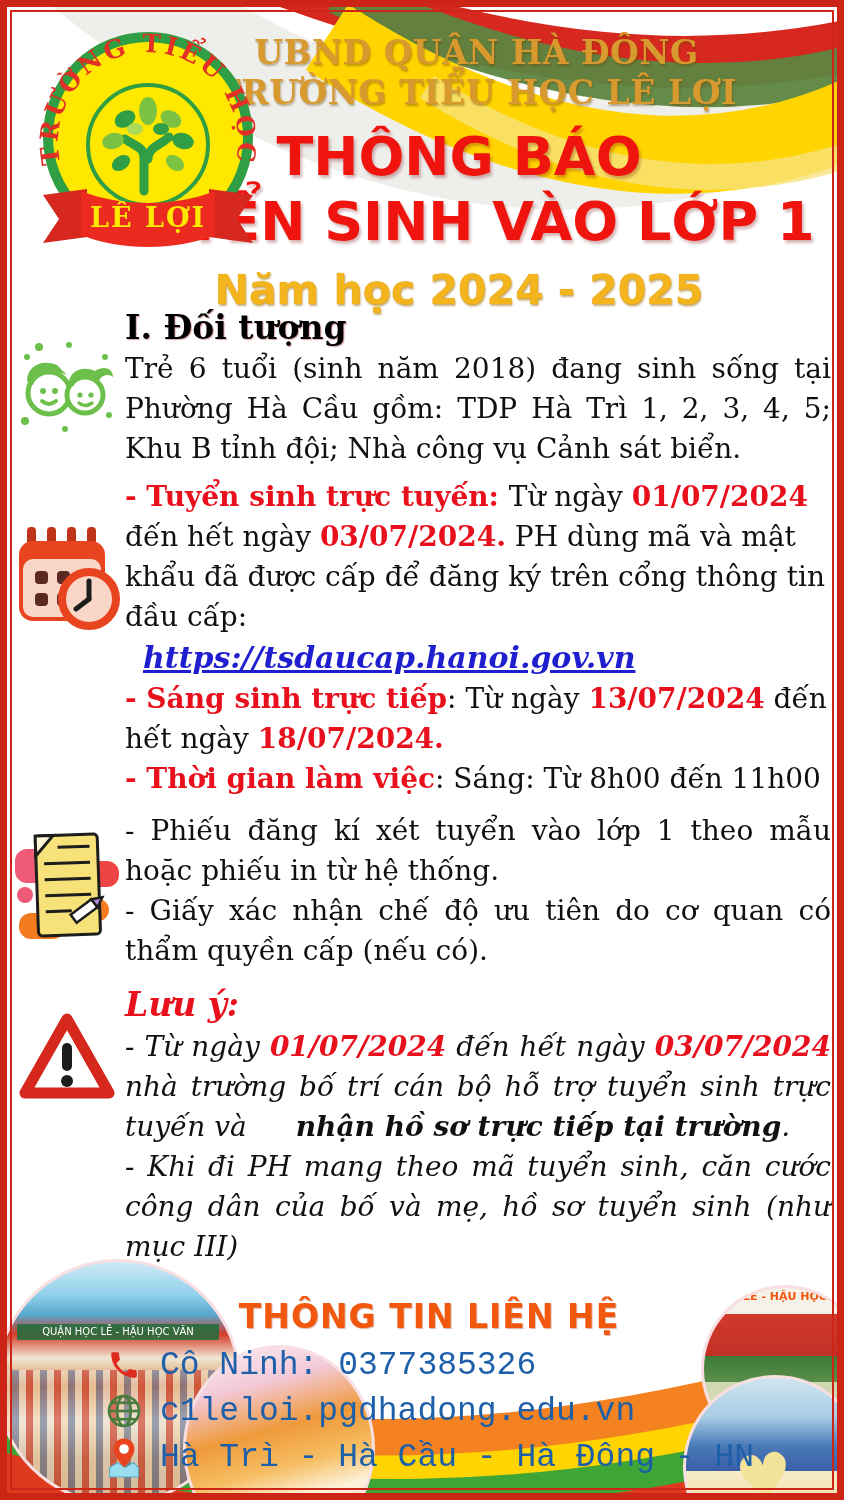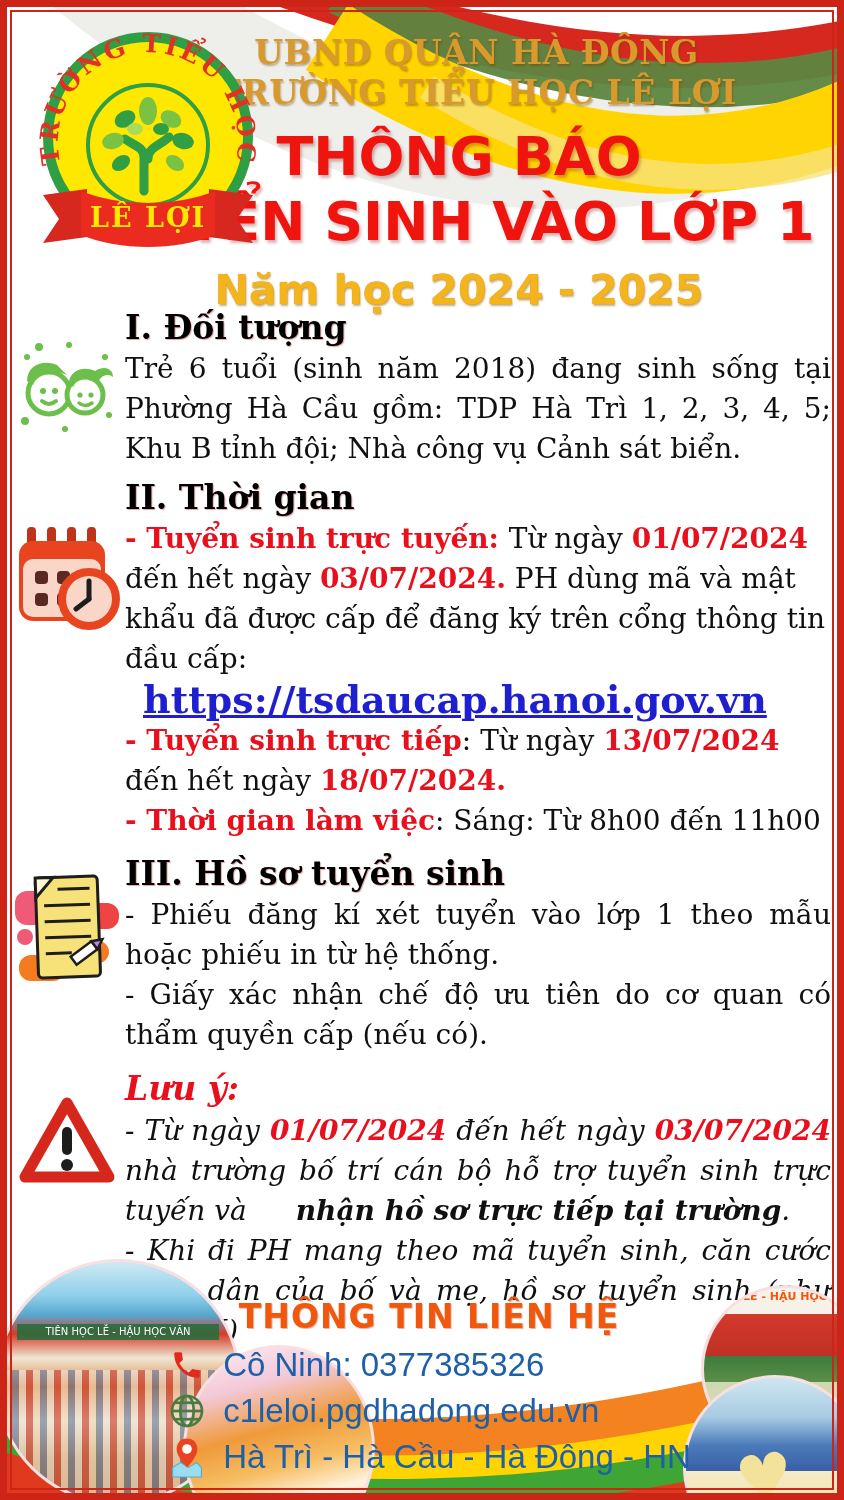--- a/index.html
+++ b/index.html
@@ -29,21 +29,21 @@
   .main{position:absolute;top:300px;left:0;width:844px;box-sizing:border-box;
         padding:0 20px 0 118px;z-index:1;}
   .sec{position:relative;}
   .sec-title{font-family:"DejaVu Serif",serif;font-weight:bold;font-size:33px;line-height:42px;
              color:#000000;text-shadow:1px 1px 1px rgba(160,0,0,.35);}
   .para{font-size:28px;line-height:40px;color:#101010;}
   .just{text-align:justify;}
   .r{color:#e8101c;font-weight:bold;}
   .b{font-weight:bold;margin-left:40px;}
   .link-line{margin-left:18px;}
-  .link{font-size:38px;line-height:42px;font-weight:bold;color:#1f1fd0;
+  .link{font-size:30px;line-height:42px;font-weight:bold;font-style:italic;color:#1f1fd0;
         text-decoration:underline;}
   .indent-hours{margin-left:296px;}
   .note{font-style:italic;}
   .note .para{text-align:justify;}
   .note-title{font-family:"DejaVu Serif",serif;font-weight:bold;font-style:italic;font-size:33px;
               line-height:44px;color:#e8101c;}
   .mt8{margin-top:8px;} .mt12{margin-top:12px;}
 
   
   .side-icon{position:absolute;z-index:2;}
@@ -51,21 +51,21 @@
   .icon-cal{left:-112px;top:40px;}
   .icon-doc{left:-116px;top:10px;}
   .icon-warn{left:-110px;top:26px;}
 
   
   .contact{position:absolute;top:1290px;left:0;width:844px;z-index:4;text-align:center;}
   .contact-title{font-family:"DejaVu Sans",sans-serif;font-weight:bold;font-size:33px;color:#f2570e;
                  text-shadow:1px 1px 1px rgba(150,40,0,.35);letter-spacing:1px;}
   .contact-rows{display:inline-block;text-align:left;margin-top:6px;}
   .c-row{display:flex;align-items:center;gap:16px;height:46px;}
-  .c-text{font-family:Liberation Sans, sans-serif;font-size:33px;color:#1d5fa8;}
+  .c-text{font-family:Liberation Mono, monospace;font-size:33px;color:#1d5fa8;}
   .c-icon{width:40px;display:flex;justify-content:center;}
 
   
   .photo{position:absolute;border-radius:50%;overflow:hidden;border:3px solid #f8dfe2;z-index:3;}
   .photo-l1{left:-12px;top:1252px;width:240px;height:240px;
     background:linear-gradient(180deg,#cfe9f5 0%,#8fd0ea 14%,#57a8cf 22%,#d43c2a 30%,#efe6d2 40%,
                #d8884a 52%,#f2dcbe 66%,#c89a62 82%,#b97f44 100%);}
   .photo-l1 .crowd{position:absolute;left:0;right:0;top:45%;bottom:0;
     background:repeating-linear-gradient(90deg,rgba(198,44,40,.55) 0 7px,rgba(244,226,205,.55) 7px 14px,
                rgba(52,92,164,.45) 14px 21px,rgba(240,240,240,.5) 21px 28px);}
@@ -180,26 +180,25 @@
         <rect x="6" y="24" width="86" height="80" rx="14" fill="#e8441f"></rect>
         <rect x="10" y="42" width="78" height="58" rx="10" fill="#fad6c8"></rect>
         <rect x="22" y="54" width="13" height="13" rx="4" fill="#5a2a22"></rect>
         <rect x="44" y="54" width="13" height="13" rx="4" fill="#5a2a22"></rect>
         <rect x="22" y="76" width="13" height="13" rx="4" fill="#5a2a22"></rect>
         <rect x="44" y="76" width="13" height="13" rx="4" fill="#5a2a22"></rect>
         <circle cx="76" cy="82" r="27" fill="#fad6c8" stroke="#e8441f" stroke-width="8"></circle>
         <line x1="76" y1="82" x2="76" y2="64" stroke="#1d1d1b" stroke-width="5" stroke-linecap="round"></line>
         <line x1="76" y1="82" x2="63" y2="92" stroke="#1d1d1b" stroke-width="5" stroke-linecap="round"></line>
       </svg>
-      <div class="sec-title">II. Thời gian</div>
       <div class="para"><span class="r">- Tuyển sinh trực tuyến: </span><span>Từ ngày </span><span class="r">01/07/2024</span><span> đến hết ngày </span><span class="r">03/07/2024.</span><span> PH dùng mã và mật khẩu đã được cấp để đăng ký trên cổng thông tin đầu cấp:</span></div>
       <div class="link-line">
         <span class="link">https://tsdaucap.hanoi.gov.vn</span>
       </div>
-      <div class="para"><span class="r">- Tuyển sinh trực tiếp</span><span>: Từ ngày </span><span class="r">13/07/2024</span><span> đến hết ngày </span><span class="r">18/07/2024.</span></div>
+      <div class="para"><span class="r">- Sáng sinh trực tiếp</span><span>: Từ ngày </span><span class="r">13/07/2024</span><span> đến hết ngày </span><span class="r">18/07/2024.</span></div>
       <div class="para"><span class="r">- Thời gian làm việc</span><span>: Sáng: Từ 8h00 đến 11h00</span></div>
     </div>
 
     <div class="sec mt12">
       <svg class="side-icon icon-doc" width="116" height="130" viewBox="0 0 116 130">
         <rect x="6" y="28" width="40" height="34" rx="12" fill="#ef5a77"></rect>
         <rect x="70" y="40" width="40" height="26" rx="12" fill="#ef4444"></rect>
         <rect x="10" y="92" width="46" height="26" rx="12" fill="#f47b20"></rect>
         <rect x="66" y="78" width="34" height="22" rx="11" fill="#f47b20"></rect>
         <circle cx="16" cy="74" r="8" fill="#ef5a77"></circle>
@@ -210,21 +209,20 @@
           <line x1="36" y1="42" x2="82" y2="42" stroke="#1d1d1b" stroke-width="3"></line>
           <line x1="36" y1="58" x2="82" y2="58" stroke="#1d1d1b" stroke-width="3"></line>
           <line x1="36" y1="74" x2="82" y2="74" stroke="#1d1d1b" stroke-width="3"></line>
           <line x1="36" y1="90" x2="62" y2="90" stroke="#1d1d1b" stroke-width="3"></line>
           <g transform="rotate(-35 74 92)">
             <rect x="62" y="86" width="26" height="10" fill="#fff" stroke="#1d1d1b" stroke-width="2.5"></rect>
             <polygon points="88,86 98,91 88,96" fill="#b38be0" stroke="#1d1d1b" stroke-width="2.5"></polygon>
           </g>
         </g>
       </svg>
-      <div class="sec-title">III. Hồ sơ tuyển sinh</div>
       <div class="para just">- Phiếu đăng kí xét tuyển vào lớp 1 theo mẫu hoặc phiếu in từ hệ thống.</div>
       <div class="para just">- Giấy xác nhận chế độ ưu tiên do cơ quan có thẩm quyền cấp (nếu có).</div>
     </div>
 
     <div class="sec note mt12">
       <svg class="side-icon icon-warn" width="104" height="100" viewBox="0 0 104 100">
         <path d="M52,10 L94,84 L10,84 Z" fill="#fff" stroke="#d6271d" stroke-width="11" stroke-linejoin="round"></path>
         <rect x="47" y="34" width="10" height="28" rx="5" fill="#1d1d1b"></rect>
         <circle cx="52" cy="72" r="6" fill="#1d1d1b"></circle>
       </svg>
@@ -265,21 +263,21 @@
             <path d="M20,4 C12,4 7,10 7,17 C7,27 20,40 20,40 C20,40 33,27 33,17 C33,10 28,4 20,4 Z" fill="#e8441f"></path>
             <circle cx="20" cy="17" r="6" fill="#fff"></circle>
           </svg>
         </span>
         <span class="c-text">Hà Trì - Hà Cầu - Hà Đông - HN</span>
       </div>
     </div>
   </div>
 
   <div class="photo photo-l1">
-    <div class="banner">TIÊN HỌC LỄ - HẬU HỌC VĂN</div>
+    <div class="banner">QUẬN HỌC LỄ - HẬU HỌC VĂN</div>
     <div class="crowd"></div>
   </div>
   <div class="photo photo-l2"></div>
   <div class="photo photo-r1">
     <div class="arc-caption">LÊ - HẬU HỌC</div>
   </div>
   <div class="photo photo-r2">
     <div class="heart">♥</div>
   </div>
 

